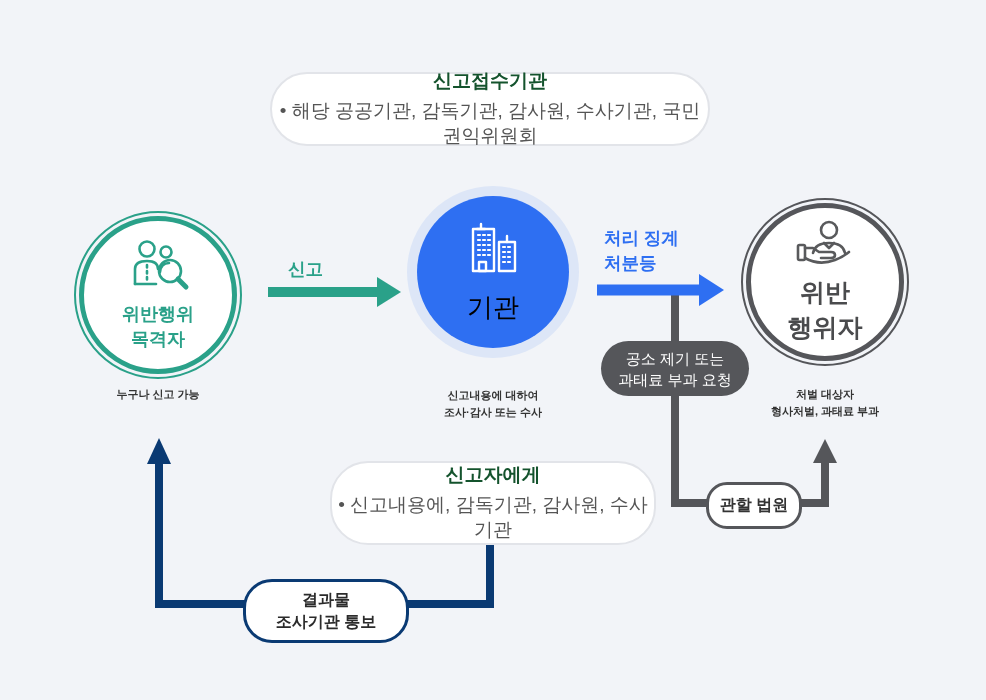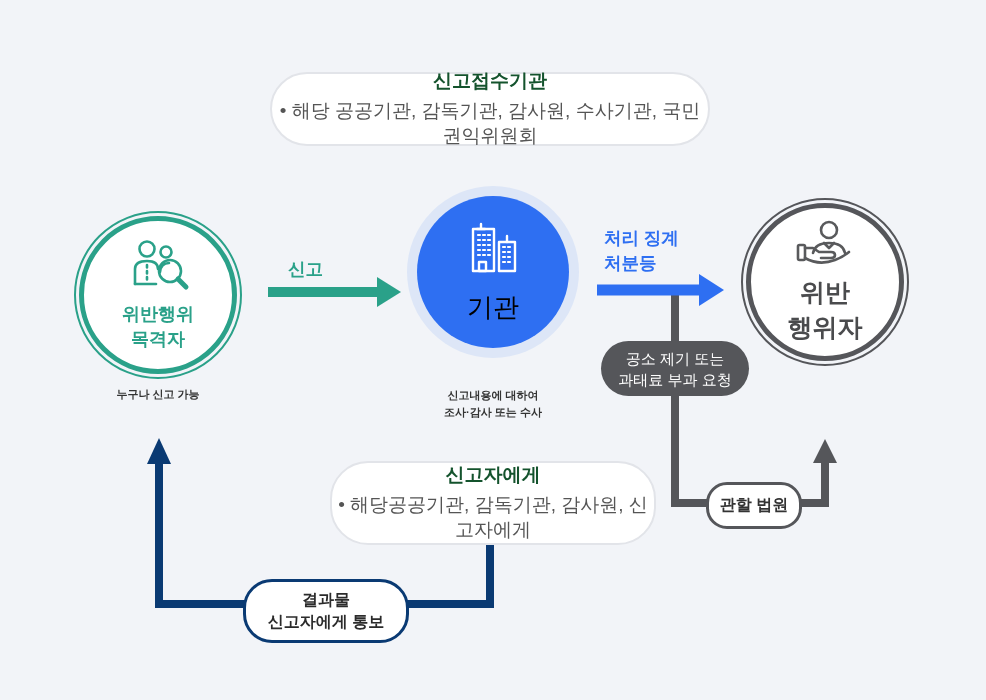--- a/index.html
+++ b/index.html
@@ -143,31 +143,35 @@
           <path d="M12,29 h8 l6,4 h12 q4,0 4,3 q0,3 -4,3 h-10"></path>
           <path d="M12,39 q14,8 30,2 q8,-3 14,-8"></path>
         </svg>
         <div class="violator-label">
           <div>위반</div>
           <div>행위자</div>
         </div>
       </div>
     </div>
   </div>
+  <div class="caption" style="left:715px;top:386px;width:220px;">
+    <div>처벌 대상자</div>
+    <div>형사처벌, 과태료 부과</div>
+  </div>
 
   <div class="pill dark" style="left:601px;top:341px;width:148px;height:55px;">
     <div>공소 제기 또는</div>
     <div>과태료 부과 요청</div>
   </div>
 
   <div class="pill court" style="left:706px;top:482px;width:90px;height:41px;">관할 법원</div>
 
   <div class="info-box" style="left:330px;top:461px;width:322px;height:80px;">
     <div class="box-title">신고자에게</div>
-    <div class="box-bullet">•  해당공공기관, 감독기관, 감사원, 신고자에게</div>
+    <div class="box-bullet">•  신고내용에, 감독기관, 감사원, 수사기관</div>
   </div>
 
   <div class="pill result" style="left:243px;top:579px;width:160px;height:58px;">
     <div>결과물</div>
-    <div>신고자에게 통보</div>
+    <div>조사기관 통보</div>
   </div>
 
 </div>
 
 </body></html>

